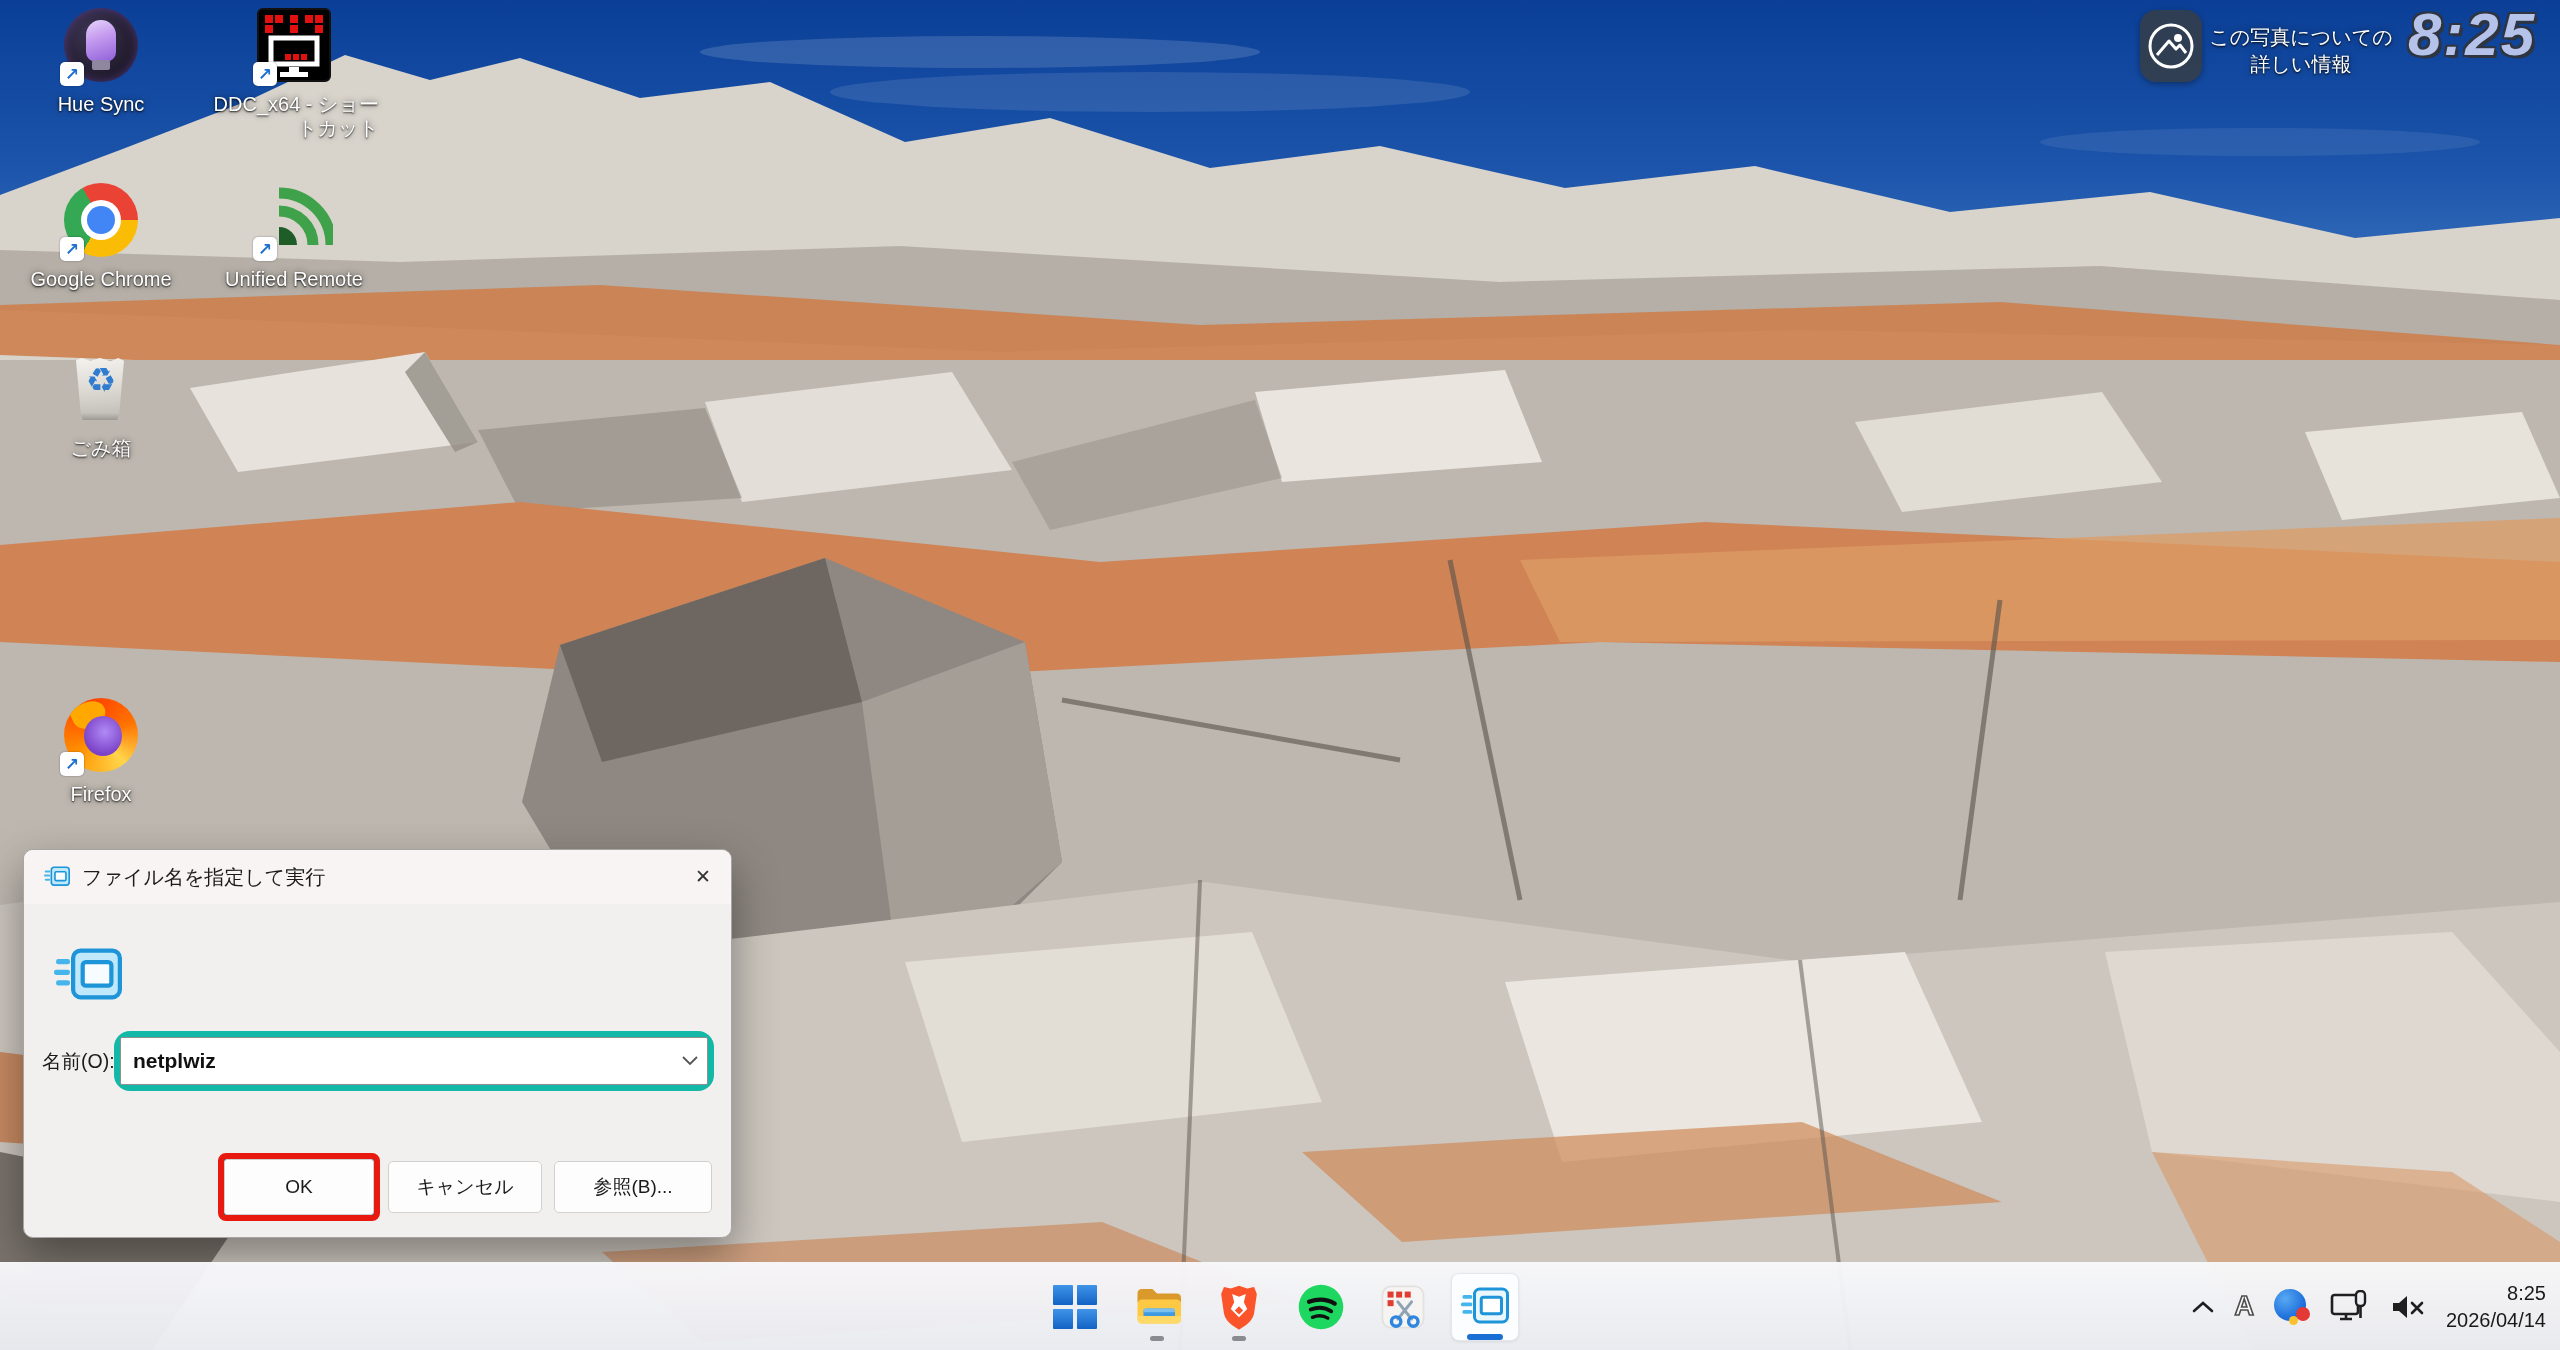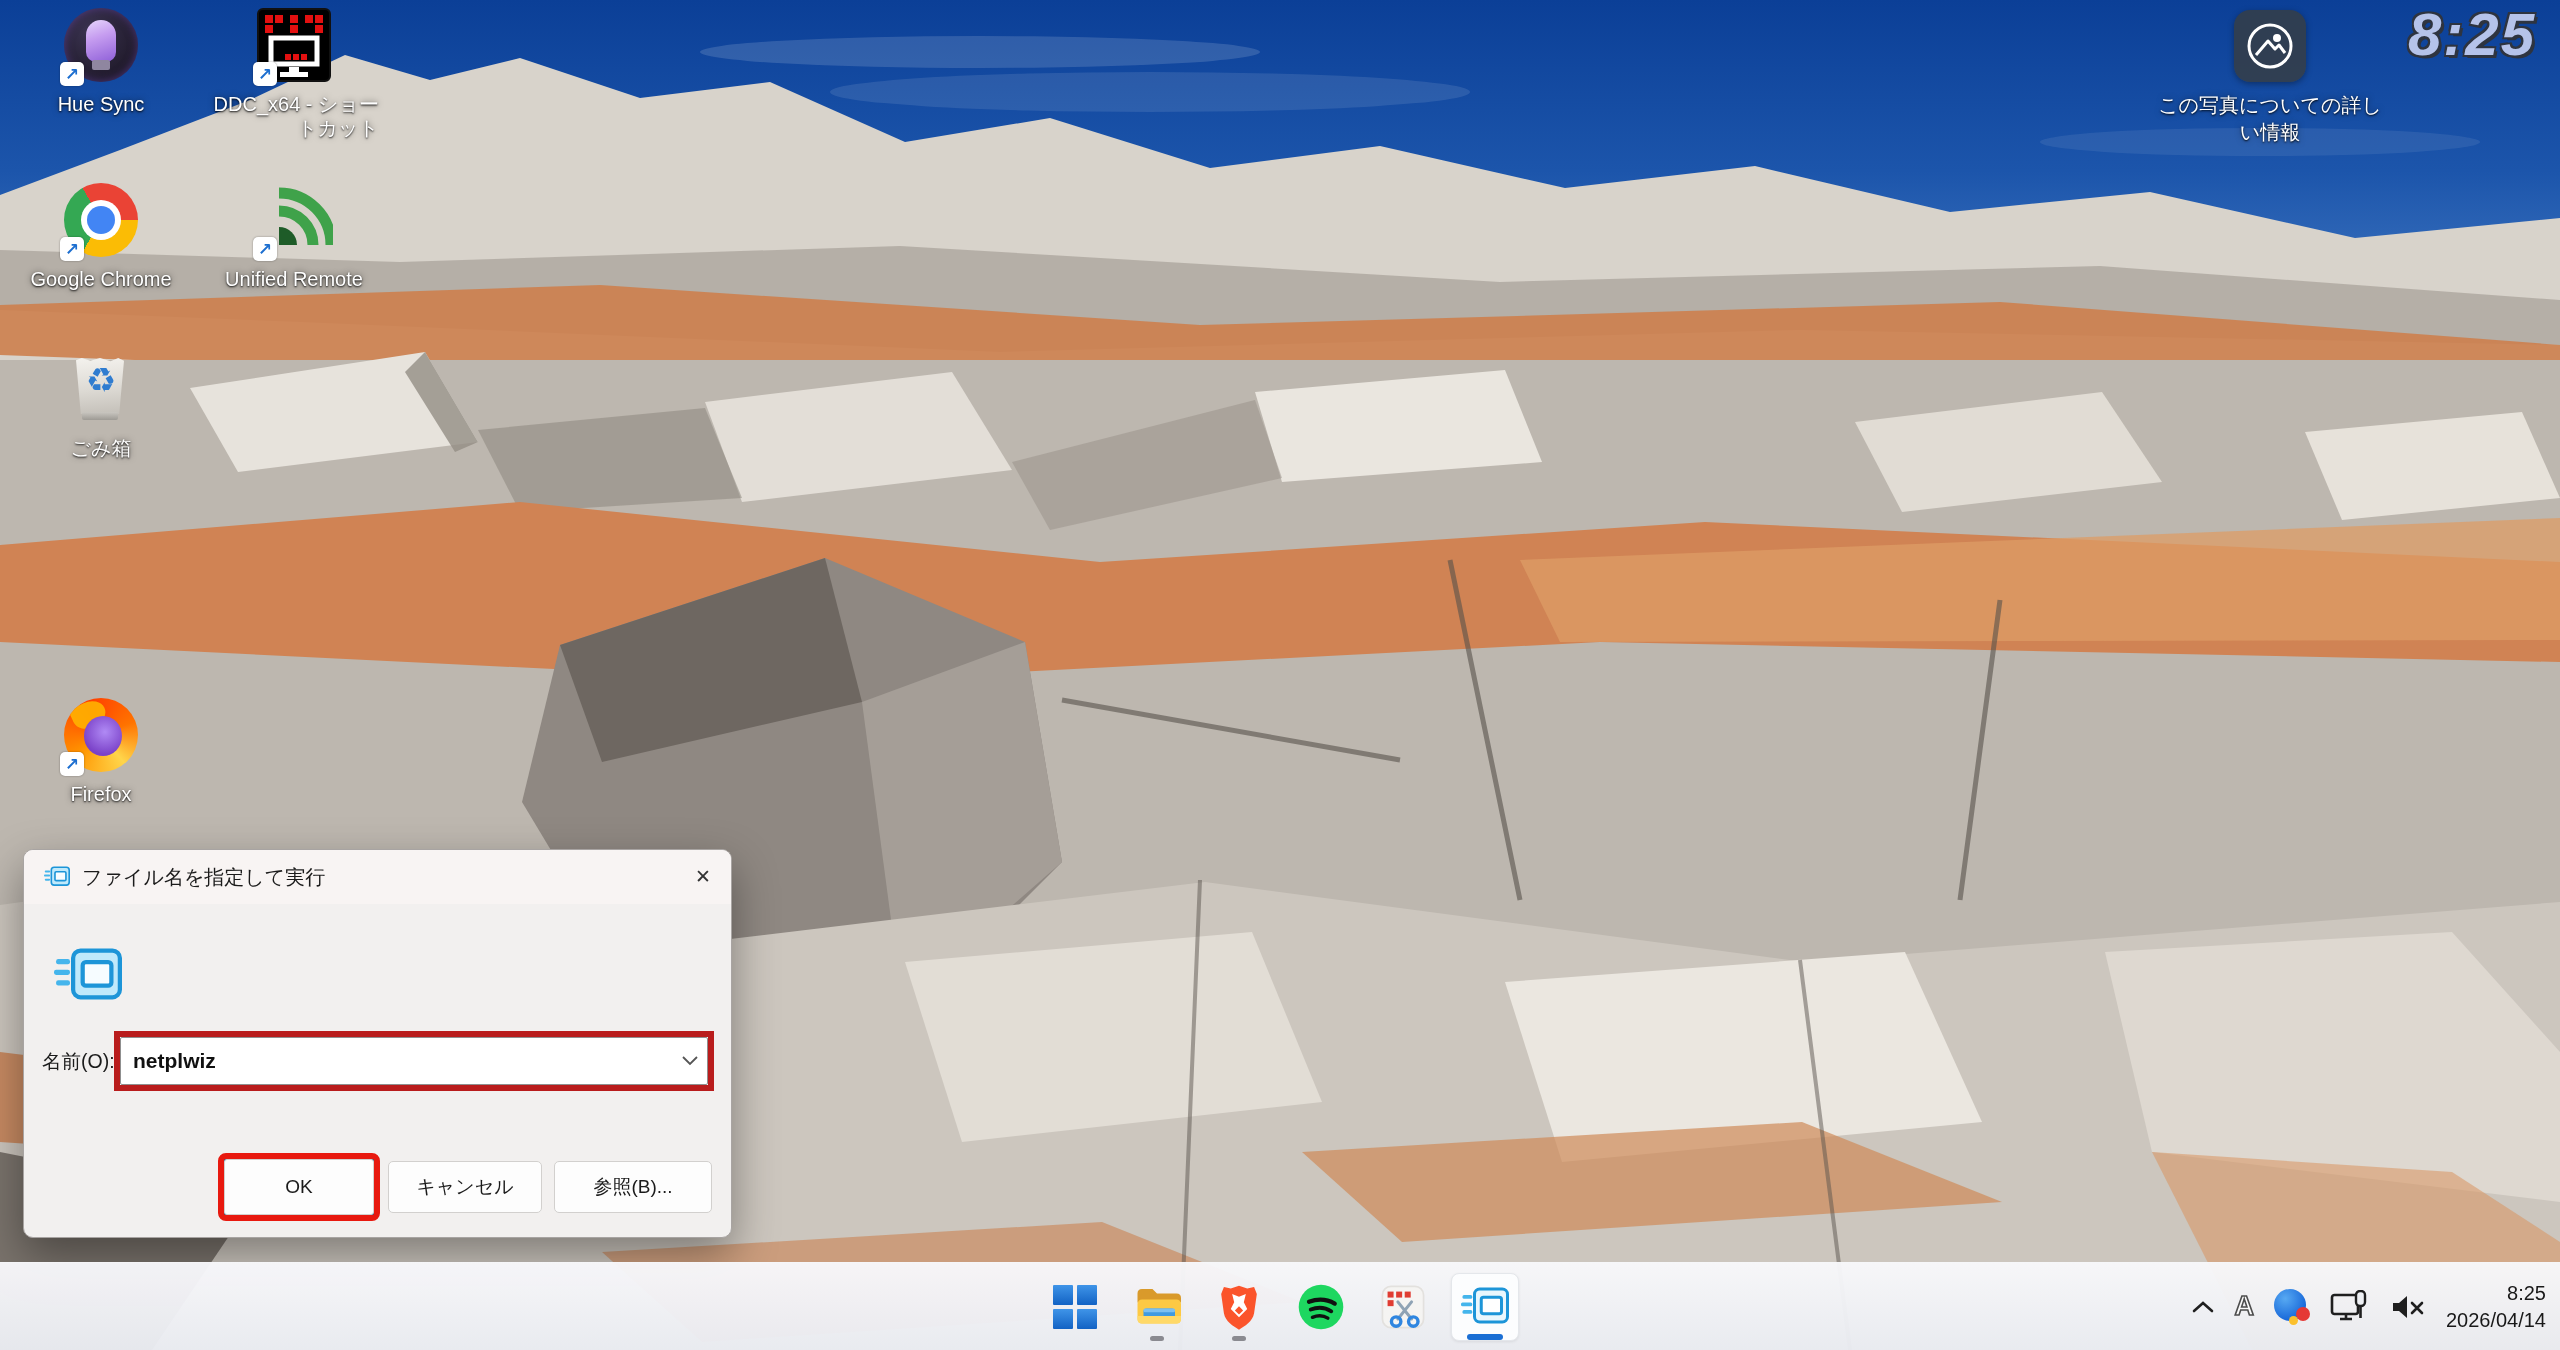--- a/index.html
+++ b/index.html
@@ -54,21 +54,21 @@
       position:relative; overflow:hidden; }
   .ff-core { position:absolute; left:20px; top:18px; width:38px; height:40px; border-radius:50%;
       background:radial-gradient(circle at 55% 40%, #b08af5 0%, #7b42c8 70%); }
   .ff-flame { position:absolute; left:8px; top:4px; width:34px; height:26px; border-radius:0 50% 50% 50%;
       background:#ffb300; transform:rotate(-25deg); opacity:.9; }
 
   
   .svg-icon { display:block; }
 
   
-  .spotlight { position:absolute; left:2140px; top:10px; width:260px; display:flex; flex-direction:column; align-items:center; z-index:3; }
+  .spotlight { position:absolute; left:2140px; top:10px; width:260px; display:flex; flex-direction:row; align-items:center; z-index:3; }
   .spotlight-art { width:72px; height:72px; border-radius:16px; background:rgba(52,62,72,.88);
       display:flex; align-items:center; justify-content:center; box-shadow:0 2px 6px rgba(0,0,0,.35); }
   .spotlight-label { margin-top:10px; font-size:20px; color:#fff; text-align:center; line-height:1.35;
       text-shadow:0 1px 2px rgba(0,0,0,.9), 0 0 6px rgba(0,0,0,.5); width:230px; }
 
   
   .clock-widget { position:absolute; top:0px; right:24px; z-index:3; font-size:60px; font-weight:700; font-style:italic;
       color:#b5c3ea; letter-spacing:2px;
       text-shadow:3px 3px 0 #2e3440, -2px -2px 0 #2e3440, 2px -2px 0 #2e3440, -2px 2px 0 #2e3440; }
 
@@ -77,21 +77,21 @@
       background:#f2f0ef; border:1px solid #a8a4a2; border-radius:10px; overflow:hidden;
       box-shadow:0 18px 45px rgba(0,0,0,.38); }
   .rd-titlebar { height:54px; background:#f8f4f3; display:flex; align-items:center; padding-left:20px; position:relative; }
   .rd-title { margin-left:12px; font-size:20px; color:#1b1b1b; }
   .rd-close { position:absolute; right:4px; top:0; width:48px; height:52px; display:flex; align-items:center; justify-content:center;
       font-size:19px; color:#333; border-top-right-radius:10px; }
   .rd-bigicon { position:absolute; left:30px; top:96px; }
   .rd-message { position:absolute; left:112px; top:90px; width:548px; font-size:19.5px; line-height:1.55; color:#1b1b1b; }
   .rd-name-label { position:absolute; left:18px; top:198px; font-size:19.5px; color:#1b1b1b;text-align:center; }
   .rd-combo-redbox { position:absolute; left:90px; top:181px; width:600px; height:60px;
-      border:6px solid #b91c1c; border-radius:0; background:#fff; }
+      border:6px solid #14b8a6; border-radius:16px; background:#fff; }
   .rd-combo { width:100%; height:100%; position:relative; background:#fff; border:1px solid #8f8f8f; border-radius:2px;
       display:flex; align-items:center; }
   .rd-input { flex:1; height:100%; border:none; outline:none; background:transparent;
       font-family:"Liberation Sans","DejaVu Sans",sans-serif; font-size:21px; font-weight:700; color:#111; padding:0 12px; }
   .rd-combo-chevron { width:34px; display:flex; align-items:center; justify-content:center; color:#444; }
   .rd-btn { position:absolute; top:311px; height:52px; background:#fdfdfd; border:1px solid #d2d0ce; border-radius:5px;
       font-size:19px; color:#1b1b1b; display:flex; align-items:center; justify-content:center; cursor:default; }
   .rd-ok-redbox { position:absolute; left:194px; top:303px; width:162px; height:68px;
       border:6px solid #e8190f; border-radius:8px; background:#0369a1; display:flex; }
   .rd-ok { position:relative; top:auto; left:auto; width:100%; height:100%; border:1px solid #d2d0ce; border-radius:3px; }

